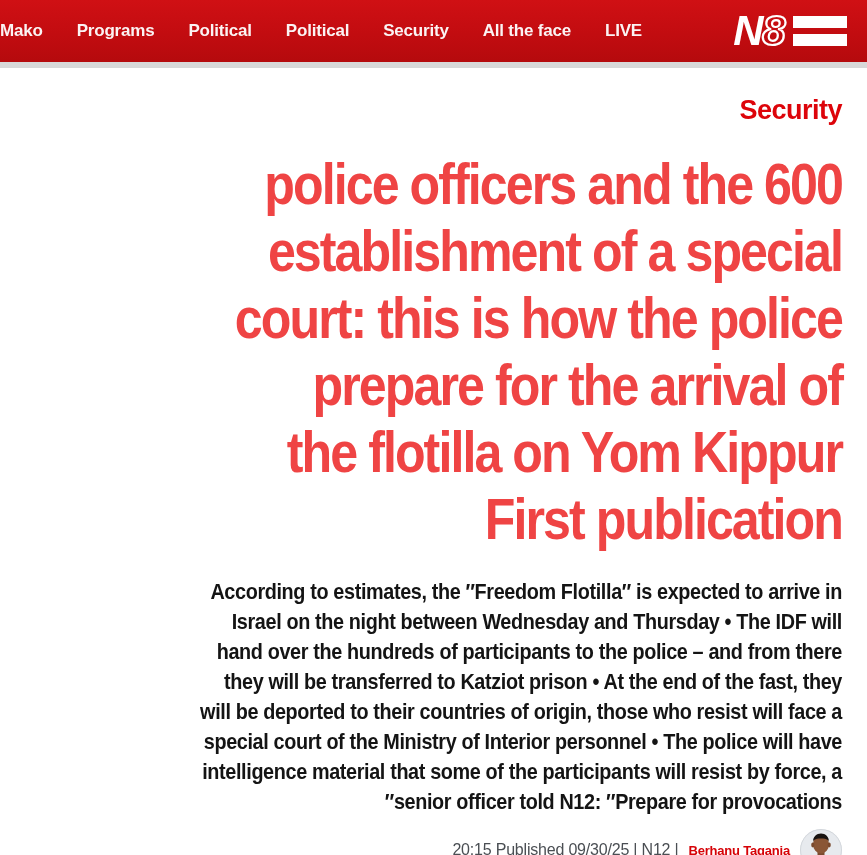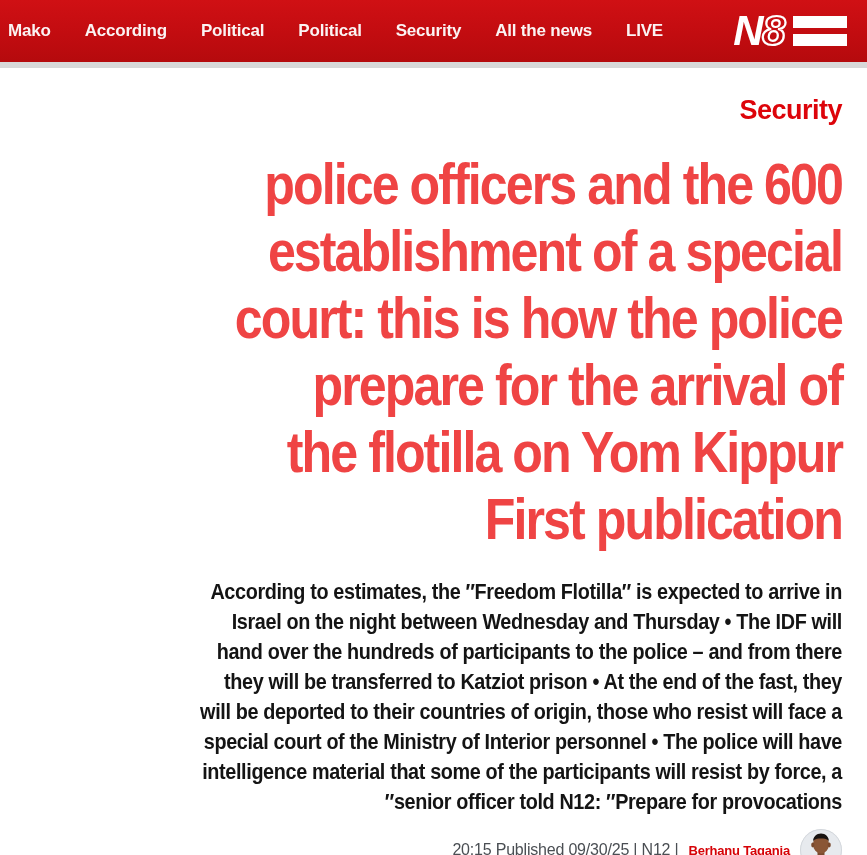--- a/index.html
+++ b/index.html
@@ -9,21 +9,21 @@
     background: #ffffff;
     position: relative;
   }
 
   
   .topbar {
     height: 62px;
     background: linear-gradient(180deg, #d01014 0%, #c20c10 55%, #b50a0d 100%);
     display: flex;
     align-items: center;
-    padding: 0 12px 0 8px;
+    padding: 0 12px 0 0;
   }
   .nav {
     display: flex;
     align-items: center;
     gap: 34px;
   }
   .nav-item {
     color: #fbf3f3;
     font-weight: bold;
     font-size: 17px;
@@ -142,25 +142,25 @@
     box-shadow: 0 0 0 1px #d6d9dd inset;
     cursor: pointer;
   }
 </style>
 </head>
 <body>
 
 <header class="topbar">
   <nav class="nav">
     <span class="nav-item">Mako</span>
-    <span class="nav-item">According</span>
+    <span class="nav-item">Programs</span>
     <span class="nav-item">Political</span>
     <span class="nav-item">Political</span>
     <span class="nav-item">Security</span>
-    <span class="nav-item">All the news</span>
+    <span class="nav-item">All the face</span>
     <span class="nav-item">LIVE</span>
   </nav>
   <div class="logo">
     <div class="logo-text">
       <span>N</span>
         <span class="logo-digits">8</span>
     </div>
     <div class="logo-flag">
       <div class="bar"></div>
       <div class="bar"></div>

